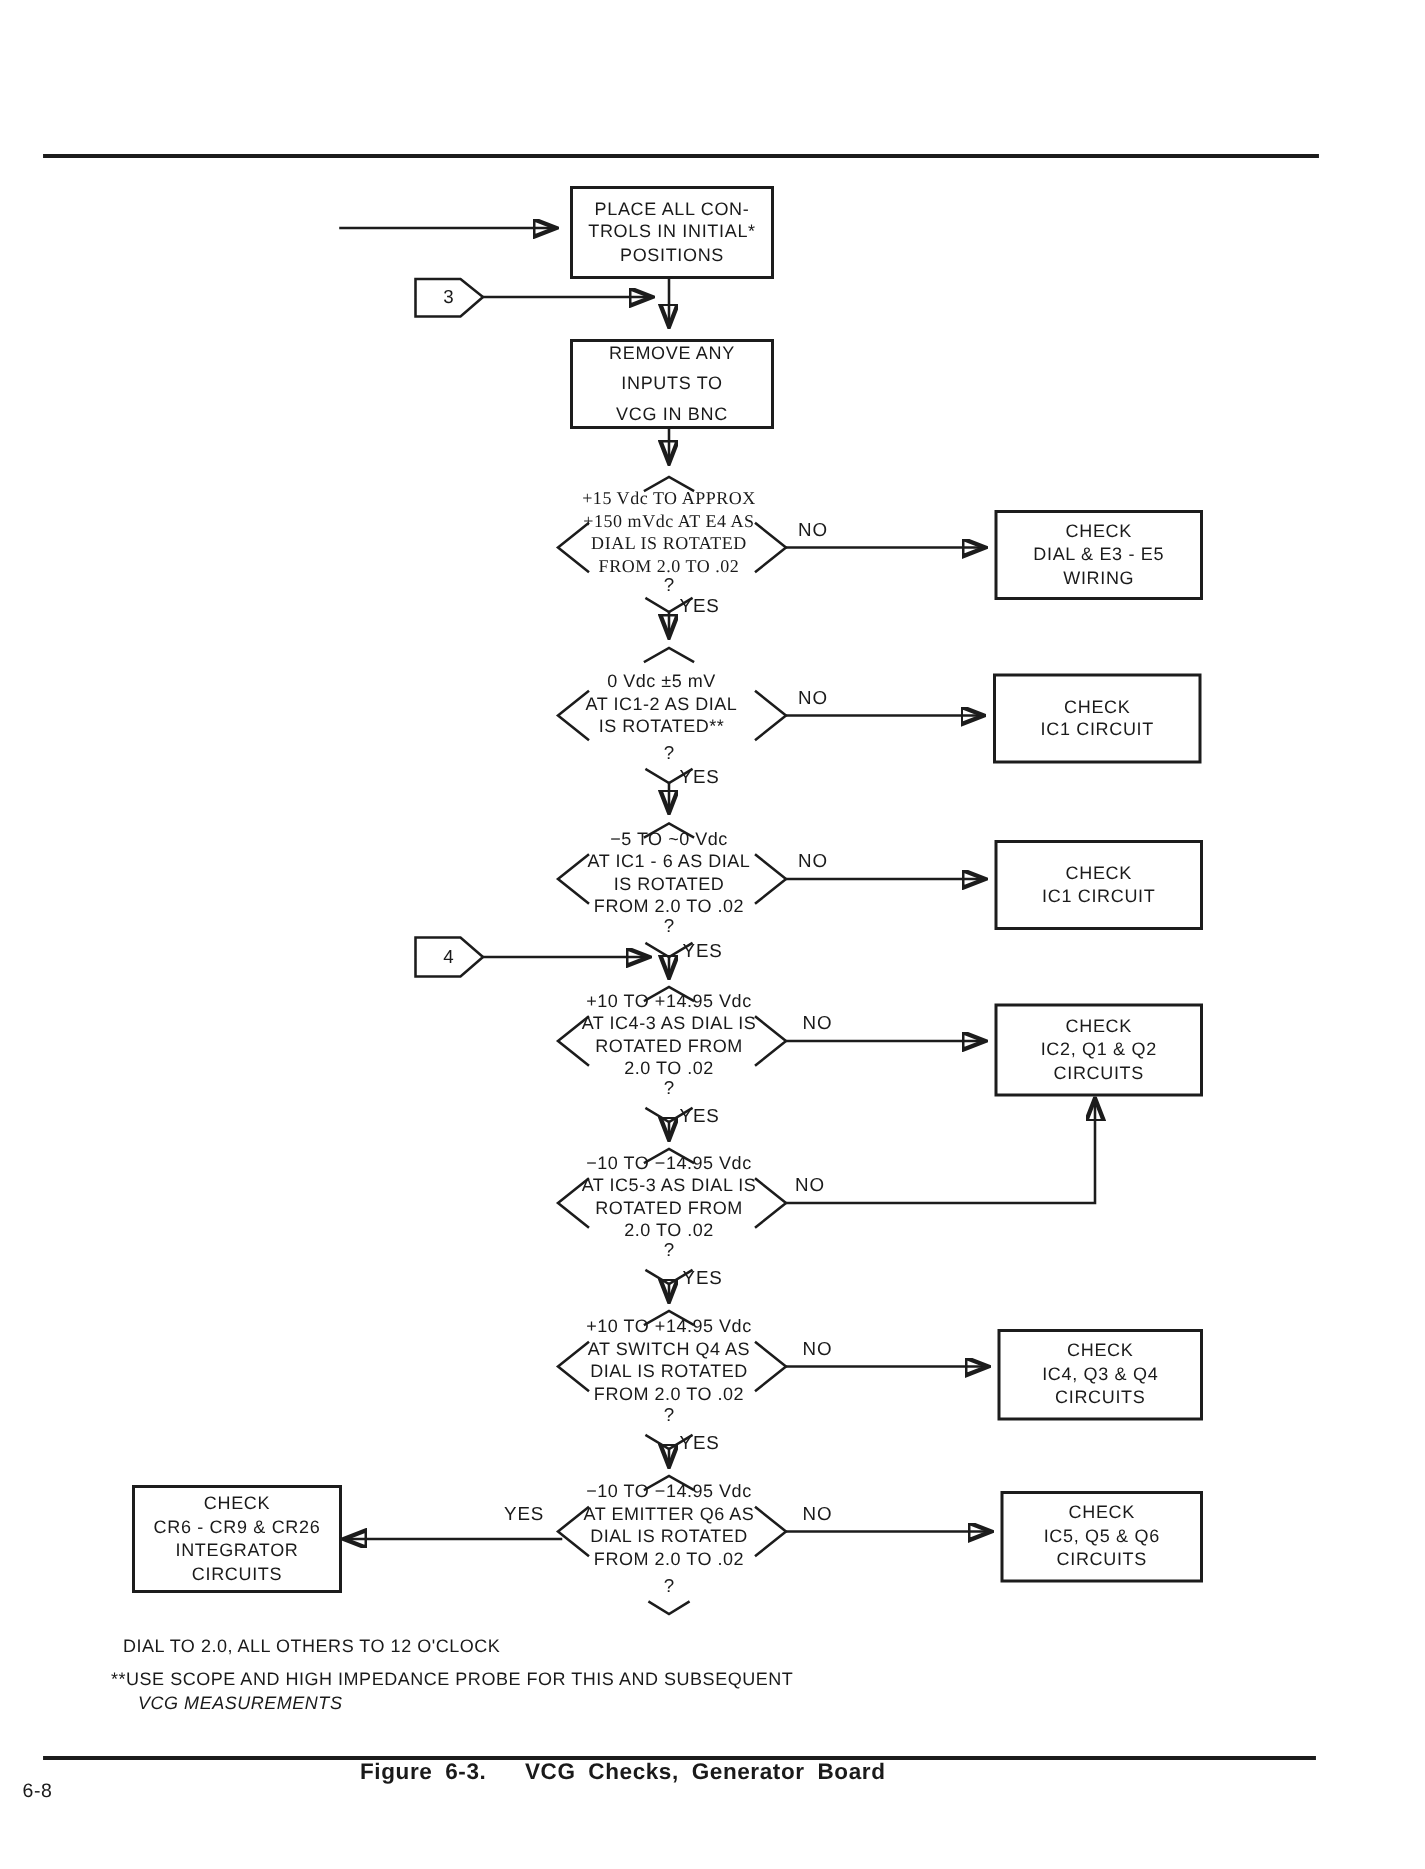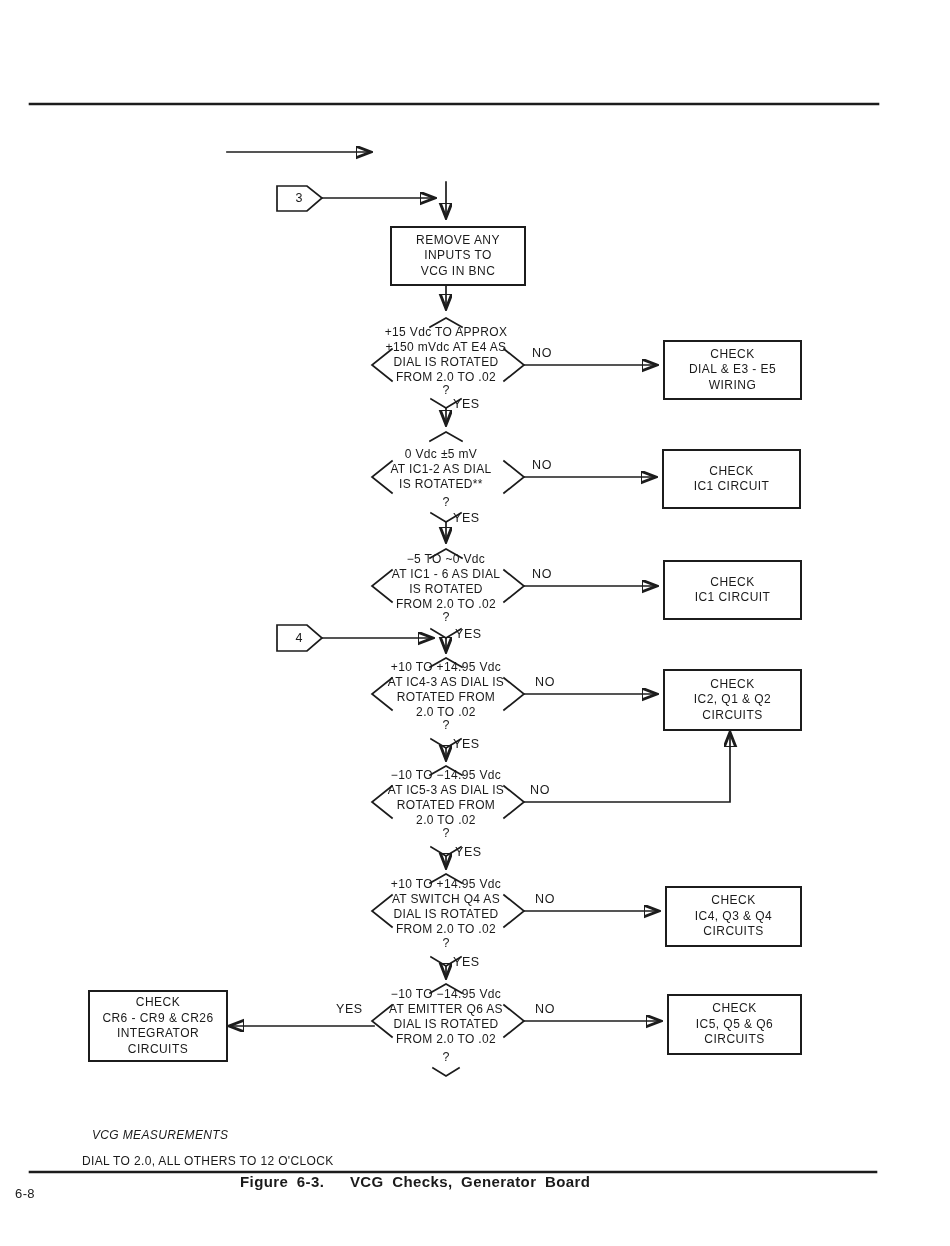--- a/index.html
+++ b/index.html
@@ -134,27 +134,32 @@
       <line x1="524" y1="1021" x2="660" y2="1021" marker-end="url(#ar)"></line>
       <line x1="374" y1="1026" x2="230" y2="1026" marker-end="url(#ar)"></line>
       <path d="M433,1068 L446,1076 L459,1068"></path>
     </g>
   </svg>
 
 
   <span class="conn-label" style="left:286px;top:191px;">3</span>
   <span class="conn-label" style="left:286px;top:631px;">4</span>
 
-  <div class="box" style="left:390px;top:226px;width:132px;height:56px;">
+  <div class="box" style="left:380px;top:124px;width:132px;height:58px;">
+    <span>PLACE ALL CON-</span>
+    <span>TROLS IN INITIAL*</span>
+    <span>POSITIONS</span>
+  </div>
+  <div class="box" style="left:380px;top:226px;width:132px;height:56px;justify-content:space-between;">
     <span>REMOVE ANY</span>
     <span>INPUTS TO</span>
     <span>VCG IN BNC</span>
   </div>
 
-  <div class="dec" style="left:361px;top:325px;">
+  <div class="dec" style="left:361px;top:325px;font-family:Liberation Serif, serif;">
     <div>+15 Vdc TO APPROX</div>
     <div>+150 mVdc AT E4 AS</div>
     <div>DIAL IS ROTATED</div>
     <div>FROM 2.0 TO .02</div>
   </div>
   <span class="qm" style="left:436px;top:383px;">?</span>
   <span class="lbl" style="left:532px;top:346px;">NO</span>
   <span class="lbl" style="left:453px;top:397px;">YES</span>
 
   <div class="dec" style="left:356px;top:447px;">
@@ -244,19 +249,20 @@
     <span>IC5, Q5 &amp; Q6</span>
     <span>CIRCUITS</span>
   </div>
   <div class="box" style="left:88px;top:990px;width:136px;height:68px;">
     <span>CHECK</span>
     <span>CR6 - CR9 &amp; CR26</span>
     <span>INTEGRATOR</span>
     <span>CIRCUITS</span>
   </div>
 
-  <div class="foot" style="top:1154px;padding-left:8px;">DIAL TO 2.0, ALL OTHERS TO 12 O'CLOCK</div>
+  <div class="foot" style="top:1090px;padding-left:8px;">DIAL TO 2.0, ALL OTHERS TO 12 O'CLOCK</div>
+  <div class="foot" style="top:1112px;">**USE SCOPE AND HIGH IMPEDANCE PROBE FOR THIS AND SUBSEQUENT</div>
   <div class="foot" style="top:1128px;padding-left:18px;font-style:italic;">VCG MEASUREMENTS</div>
 
   <div class="caption" style="left:240px;top:1173px;">Figure 6-3.   VCG Checks, Generator Board</div>
   <div class="pageno" style="left:15px;top:1186px;">6-8</div>
 
 </div>
 
 </body></html>

